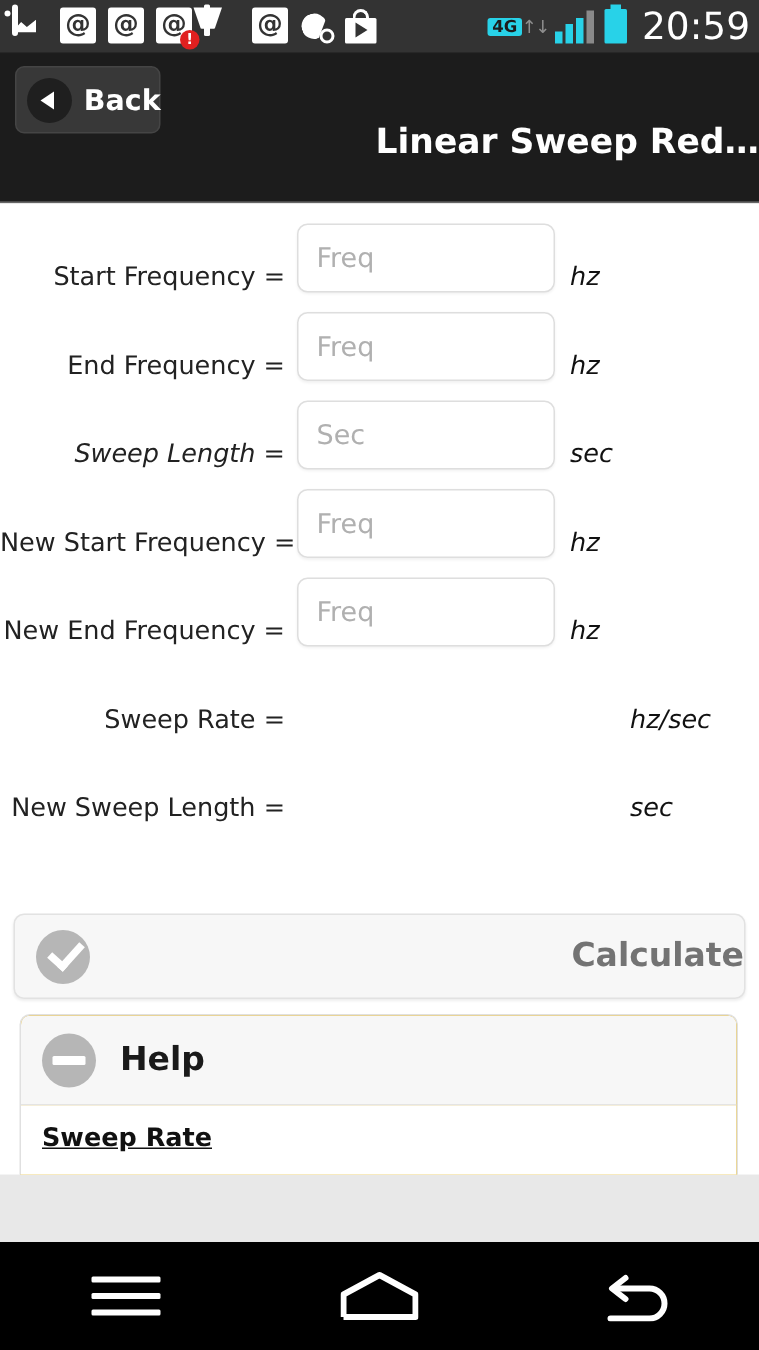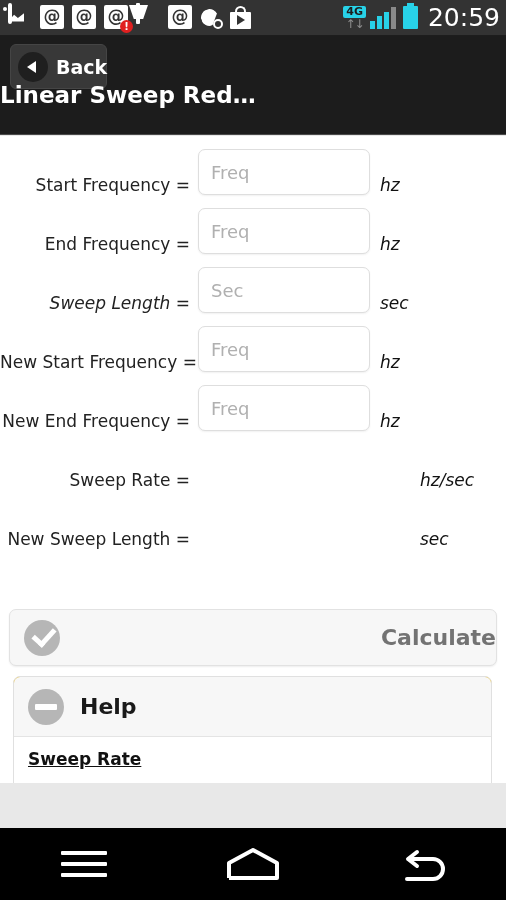--- a/index.html
+++ b/index.html
@@ -82,21 +82,21 @@
   .ic-play .handle {
     position: absolute; top: 0; left: 5px; width: 11px; height: 9px;
     border: 2.5px solid #ffffff; border-bottom: none; border-radius: 6px 6px 0 0;
   }
   .ic-play .tri {
     position: absolute; bottom: 4px; left: 7px; width: 0; height: 0;
     border-left: 8px solid #333333; border-top: 5px solid transparent; border-bottom: 5px solid transparent;
   }
 
   .net4g {
-    display: flex; flex-direction: column; align-items: center; line-height: 1;
+    display: flex; flex-direction: row; align-items: center; line-height: 1;
   }
   .net4g .lbl {
     background: #28d2e8; color: #1d1d1d; font-size: 11px; font-weight: bold;
     padding: 0px 3px 1px 3px; border-radius: 2px; font-family: "DejaVu Sans", sans-serif;
   }
   .net4g .arrows {
     color: #8e8e8e; font-size: 12px; letter-spacing: -1px; margin-top: 0px;
     font-family: "DejaVu Sans", sans-serif;
   }
   .bars { display: flex; align-items: flex-end; gap: 2px; height: 22px; }
@@ -133,21 +133,21 @@
   .backbtn .chev {
     width: 0; height: 0; border-right: 9px solid #ffffff;
     border-top: 6px solid transparent; border-bottom: 6px solid transparent;
     margin-right: 3px;
   }
   .backbtn .blabel {
     color: #ffffff; font-size: 19px; font-weight: bold;
     font-family: "DejaVu Sans", sans-serif;
   }
   .apptitle {
-    position: absolute; left: 0; top: 46px; width: 506px; text-align: left;
+    position: absolute; left: 0; top: 46px; width: 506px; text-align: right;
     color: #ffffff; font-size: 23px; font-weight: bold;
     font-family: "DejaVu Sans", sans-serif;
   }
   .sweeptype {
     position: absolute; left: 0; top: 100px; width: 506px; text-align: center;
     color: #ffffff; font-size: 21px; font-weight: normal;
     font-family: "DejaVu Sans", sans-serif;
   }
 
   

